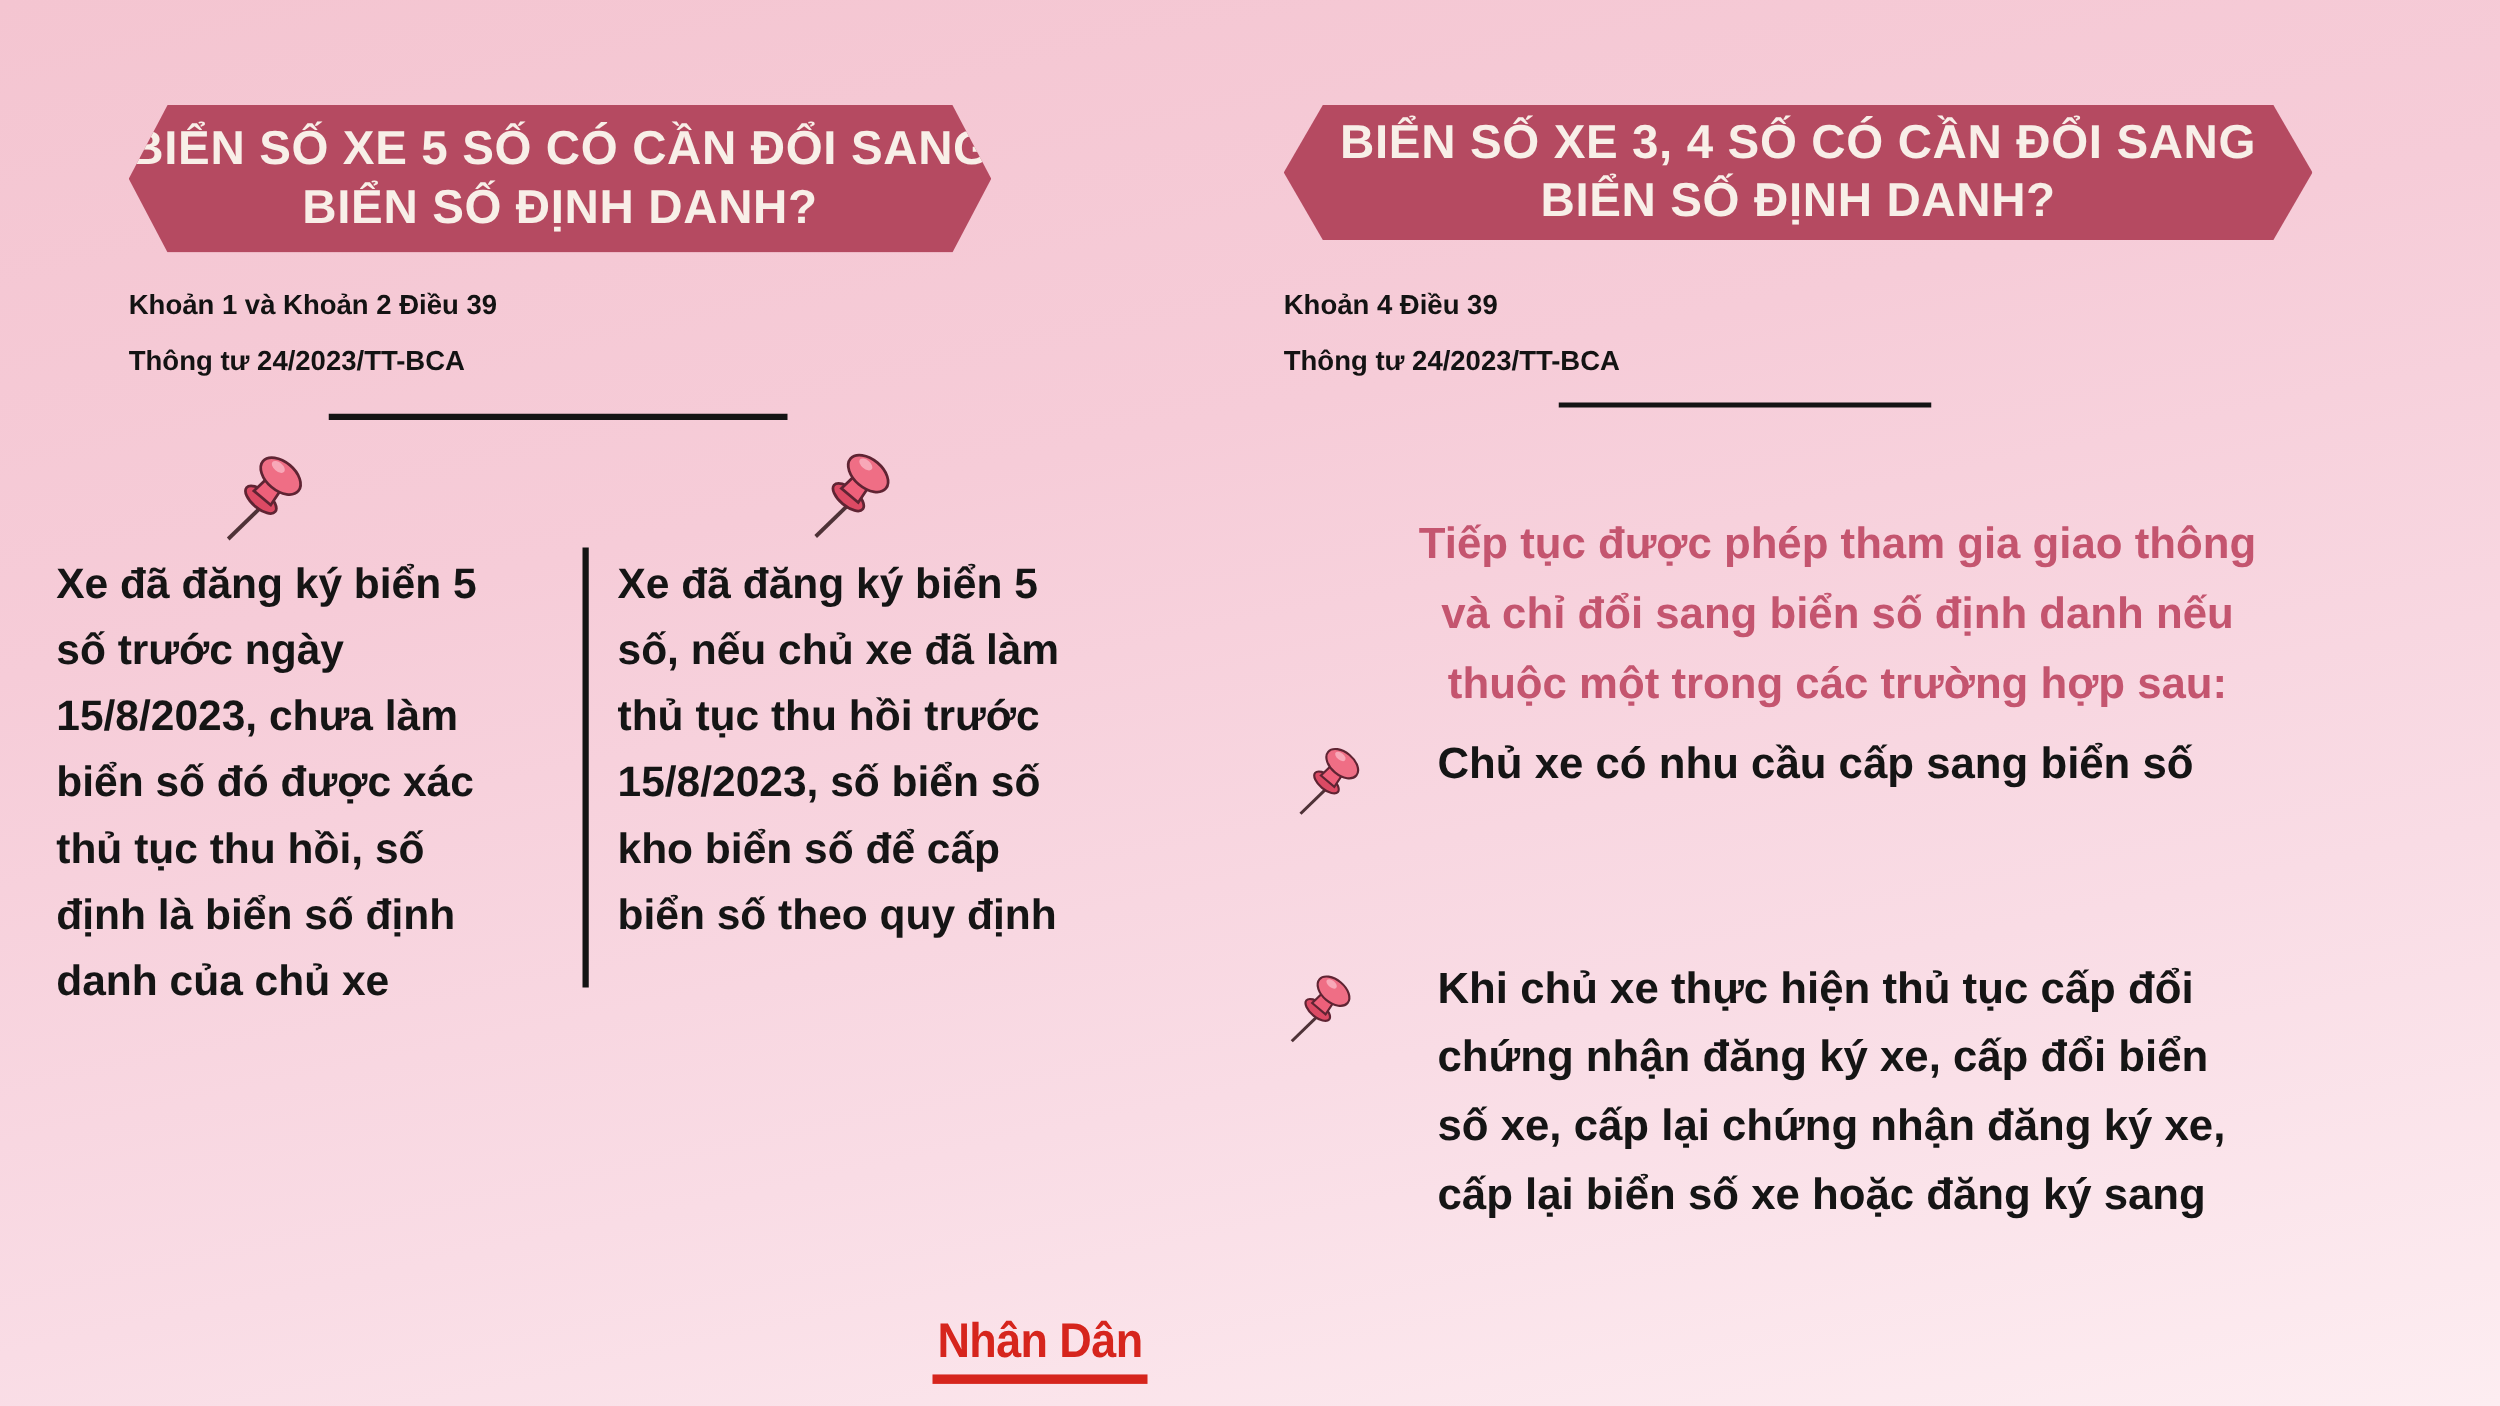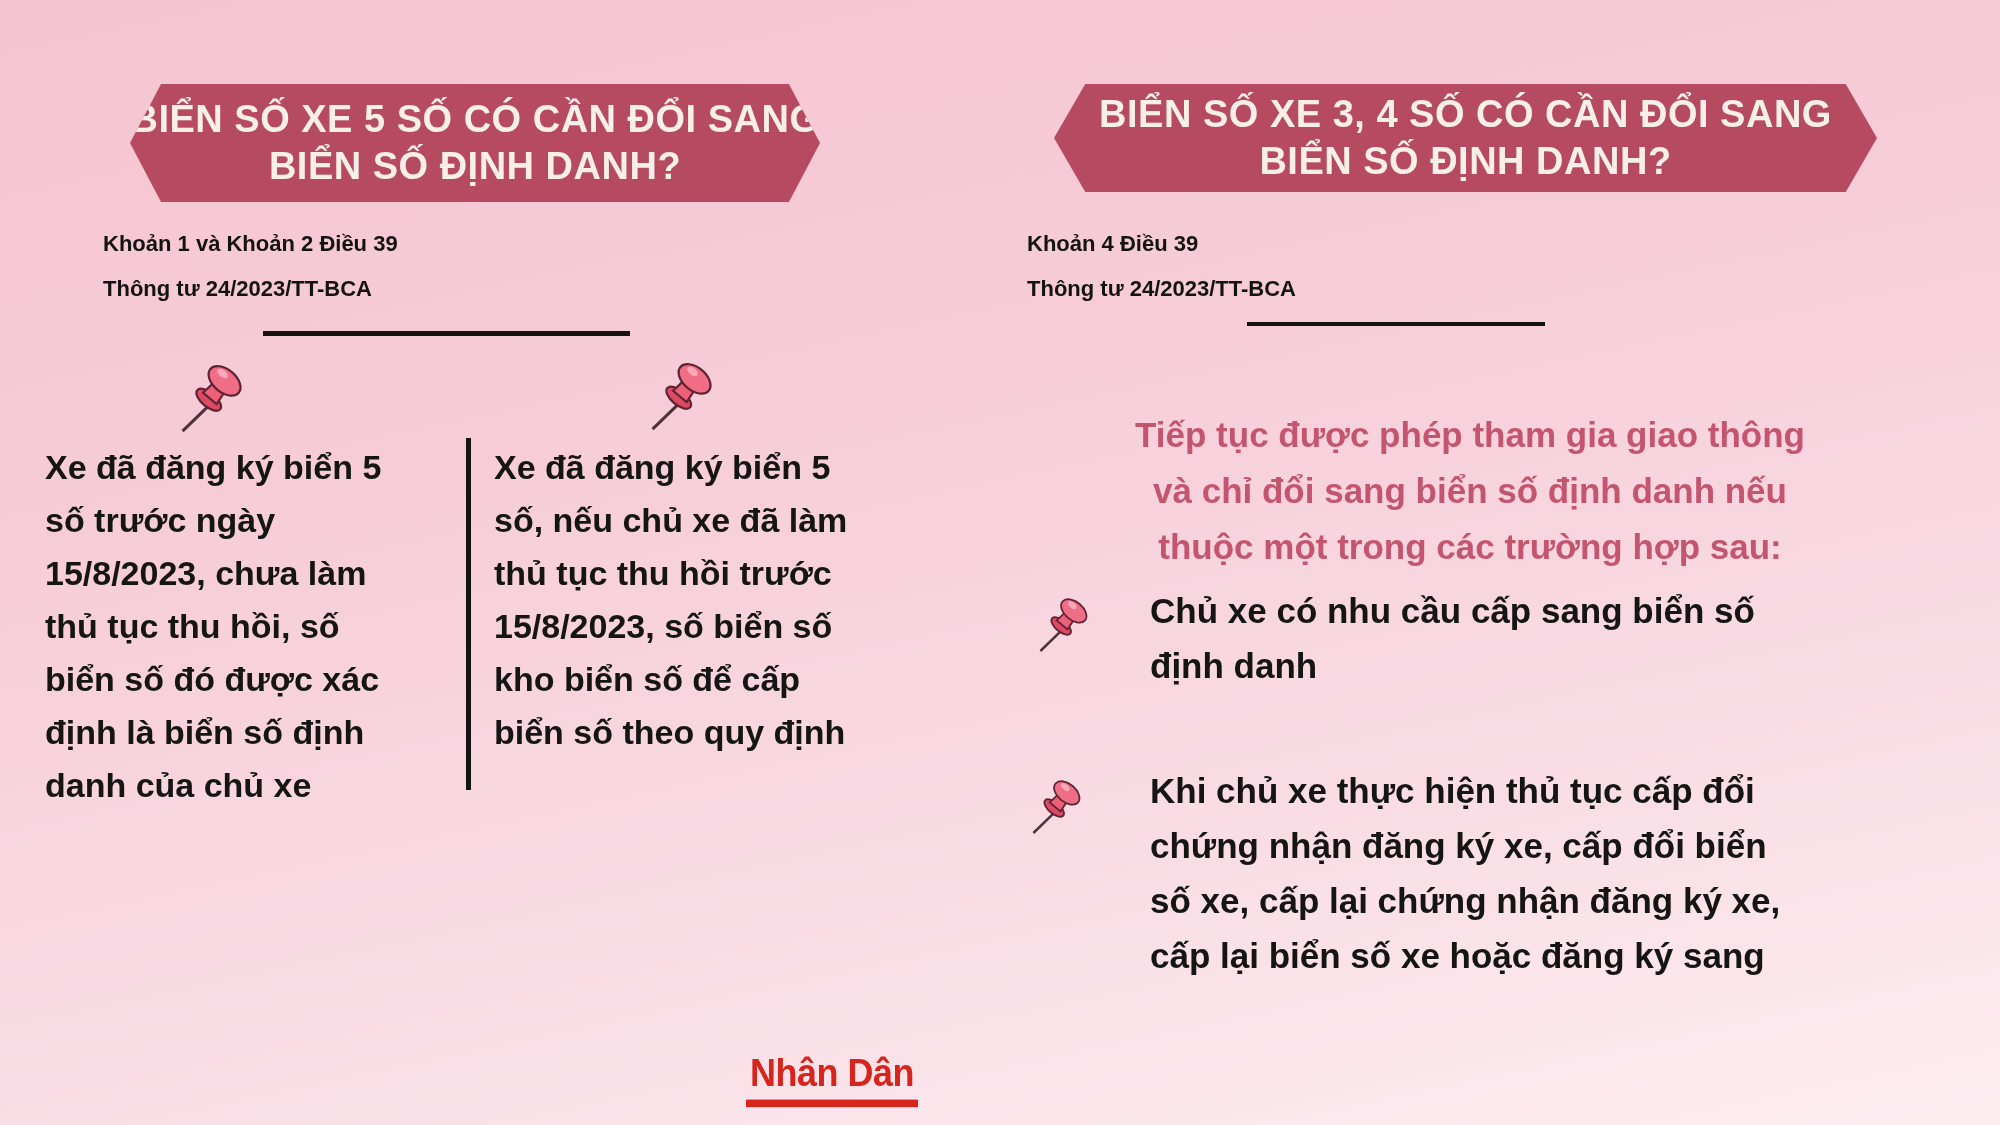--- a/index.html
+++ b/index.html
@@ -5,21 +5,21 @@
   html,body{margin:0;padding:0;background:#e9e9e9;}
   .canvas{
     position:relative;width:2000px;height:1125px;overflow:hidden;
     background:linear-gradient(168deg,#f4c5d1 0%,#f6ccd8 35%,#f9dce5 70%,#fdedf1 100%);
     font-family:"Liberation Sans","DejaVu Sans",sans-serif;
     font-weight:bold;color:#151515;
   }
   .banner{
     position:absolute;background:#b54a61;color:#f8efe8;
     display:flex;flex-direction:column;align-items:center;justify-content:center;
-    text-align:center;font-size:38px;line-height:47px;letter-spacing:.5px;margin-left:27px;
+    text-align:center;font-size:38px;line-height:47px;letter-spacing:.5px;
   }
   .banner-left{left:103px;top:84px;width:690px;height:118px;
     clip-path:polygon(0 50%,4.5% 0,95.5% 0,100% 50%,95.5% 100%,4.5% 100%);}
   .banner-right{left:1027px;top:84px;width:823px;height:108px;
     clip-path:polygon(0 50%,3.8% 0,96.2% 0,100% 50%,96.2% 100%,3.8% 100%);}
   .subtitle{position:absolute;text-align:left;font-size:22px;line-height:45px;color:#131313;}
   .subtitle-left{left:103px;top:221px;width:690px;}
   .subtitle-right{left:1027px;top:221px;width:746px;}
   .rule{position:absolute;background:#141414;}
   .rule-left{left:263px;top:331px;width:367px;height:5px;}
@@ -79,22 +79,22 @@
         <ellipse cx="52" cy="30" rx="21" ry="13" fill="#ef6e85" stroke="#5f2433" stroke-width="2.5"></ellipse>
         <ellipse cx="45" cy="25" rx="7" ry="4" fill="#f8a8b8"></ellipse>
       </g>
     </svg>
   </div>
 
   <div class="body-text col1">
       <div>Xe đã đăng ký biển 5</div>
       <div>số trước ngày</div>
       <div>15/8/2023, chưa làm</div>
+      <div>biển số đó được xác</div>
       <div>thủ tục thu hồi, số</div>
-      <div>biển số đó được xác</div>
       <div>định là biển số định</div>
       <div>danh của chủ xe</div>
     </div>
   <div class="vdivider"></div>
   <div class="body-text col2">
       <div>Xe đã đăng ký biển 5</div>
       <div>số, nếu chủ xe đã làm</div>
       <div>thủ tục thu hồi trước</div>
       <div>15/8/2023, số biển số</div>
       <div>kho biển số để cấp</div>
@@ -125,21 +125,20 @@
       <g transform="rotate(40 52 42)">
         <ellipse cx="52" cy="58" rx="17" ry="8" fill="#dc4a64" stroke="#5f2433" stroke-width="2.5"></ellipse>
         <path d="M42 56 L44 38 L60 38 L62 56 Z" fill="#ee607a" stroke="#5f2433" stroke-width="2.5"></path>
         <ellipse cx="52" cy="30" rx="21" ry="13" fill="#ef6e85" stroke="#5f2433" stroke-width="2.5"></ellipse>
         <ellipse cx="45" cy="25" rx="7" ry="4" fill="#f8a8b8"></ellipse>
       </g>
     </svg>
   </div>
   <div class="body-text bullet1">
       <div>Chủ xe có nhu cầu cấp sang biển số</div>
-      <div>định danh</div>
     </div>
 
   <div class="pin pin-r2">
     <svg viewBox="0 0 100 100" width="100%" height="100%">
       <line x1="12" y1="90" x2="46" y2="57" stroke="#4e3237" stroke-width="3.5"></line>
       <g transform="rotate(40 52 42)">
         <ellipse cx="52" cy="58" rx="17" ry="8" fill="#dc4a64" stroke="#5f2433" stroke-width="2.5"></ellipse>
         <path d="M42 56 L44 38 L60 38 L62 56 Z" fill="#ee607a" stroke="#5f2433" stroke-width="2.5"></path>
         <ellipse cx="52" cy="30" rx="21" ry="13" fill="#ef6e85" stroke="#5f2433" stroke-width="2.5"></ellipse>
         <ellipse cx="45" cy="25" rx="7" ry="4" fill="#f8a8b8"></ellipse>

